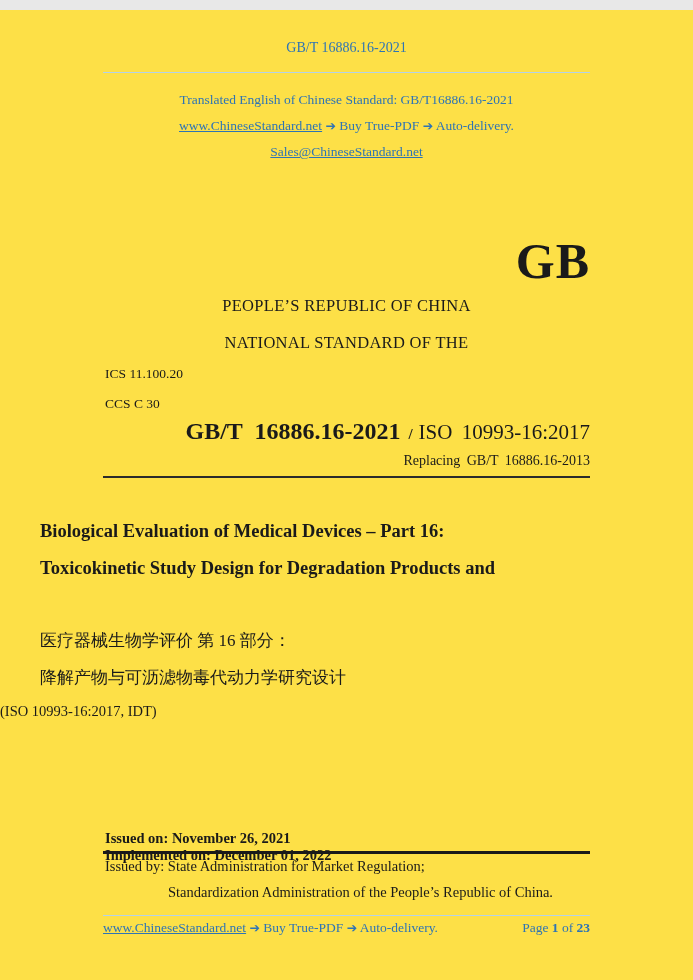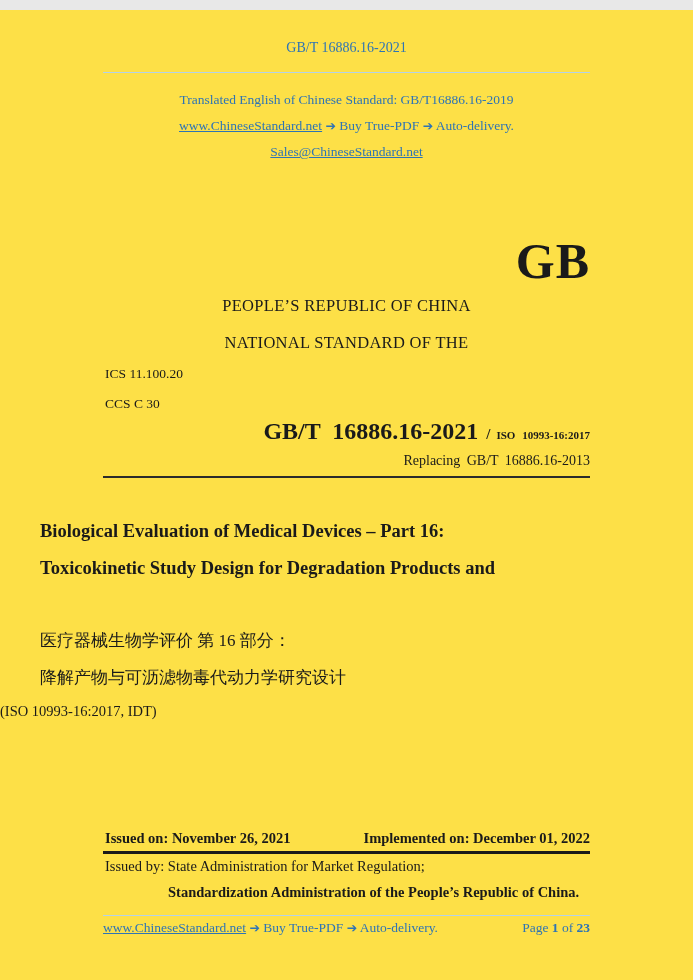--- a/index.html
+++ b/index.html
@@ -60,21 +60,21 @@
   .ccs { top: 386px; }
 
   .code-line {
     position: absolute;
     top: 408px; right: 103px;
     text-align: right;
     white-space: nowrap;
   }
   .code-main { font-size: 24px; font-weight: bold; word-spacing: 6px; }
   .code-sep  { font-size: 15px; font-weight: bold; margin: 0 6px 0 8px; }
-  .code-iso  { font-size: 11px; font-weight: bold; word-spacing: 4px; }
+  .code-iso  { font-size: 21px; font-weight: normal; word-spacing: 4px; }
   .replacing-line {
     position: absolute;
     top: 443px; right: 103px;
     font-size: 14px;
     word-spacing: 3px;
   }
 
   .title-en {
     position: absolute;
     top: 503px; left: 40px; right: 40px;
@@ -97,32 +97,33 @@
     font-size: 14.5px;
   }
 
   .issue-row {
     position: absolute;
     top: 820px; left: 105px; right: 103px;
     display: flex;
     justify-content: space-between;
     font-size: 14.5px;
     font-weight: bold;
+    flex-direction: column;
   }
   .issued-by-1 {
     position: absolute;
     top: 848px; left: 105px;
     font-size: 14.5px;
     font-weight: normal;
   }
   .issued-by-2 {
     position: absolute;
     top: 874px; left: 168px;
     font-size: 14.5px;
-    font-weight: bold;
+    font-weight: normal;
   }
 
   .footer-row {
     position: absolute;
     top: 910px; left: 103px; right: 103px;
     display: flex;
     justify-content: space-between;
     font-size: 13.5px;
   }
   .page-num-bold { font-weight: bold; }
@@ -130,21 +131,21 @@
 </style>
 </head>
 <body>
 
 <div class="page">
 
   <div class="doc-header blue">GB/T 16886.16-2021</div>
   <div class="rule rule-light-blue" style="top:62px;"></div>
 
   <div class="notice-block blue">
-    <div>Translated English of Chinese Standard: GB/T16886.16-2019</div>
+    <div>Translated English of Chinese Standard: GB/T16886.16-2021</div>
     <div>
       <span class="underlined link">www.ChineseStandard.net</span>
       <span class="arrow-glyph">➔</span>
       <span>Buy True-PDF</span>
       <span class="arrow-glyph">➔</span>
       <span>Auto-delivery.</span>
     </div>
     <div>
       <span class="underlined link">Sales@ChineseStandard.net</span>
     </div>

